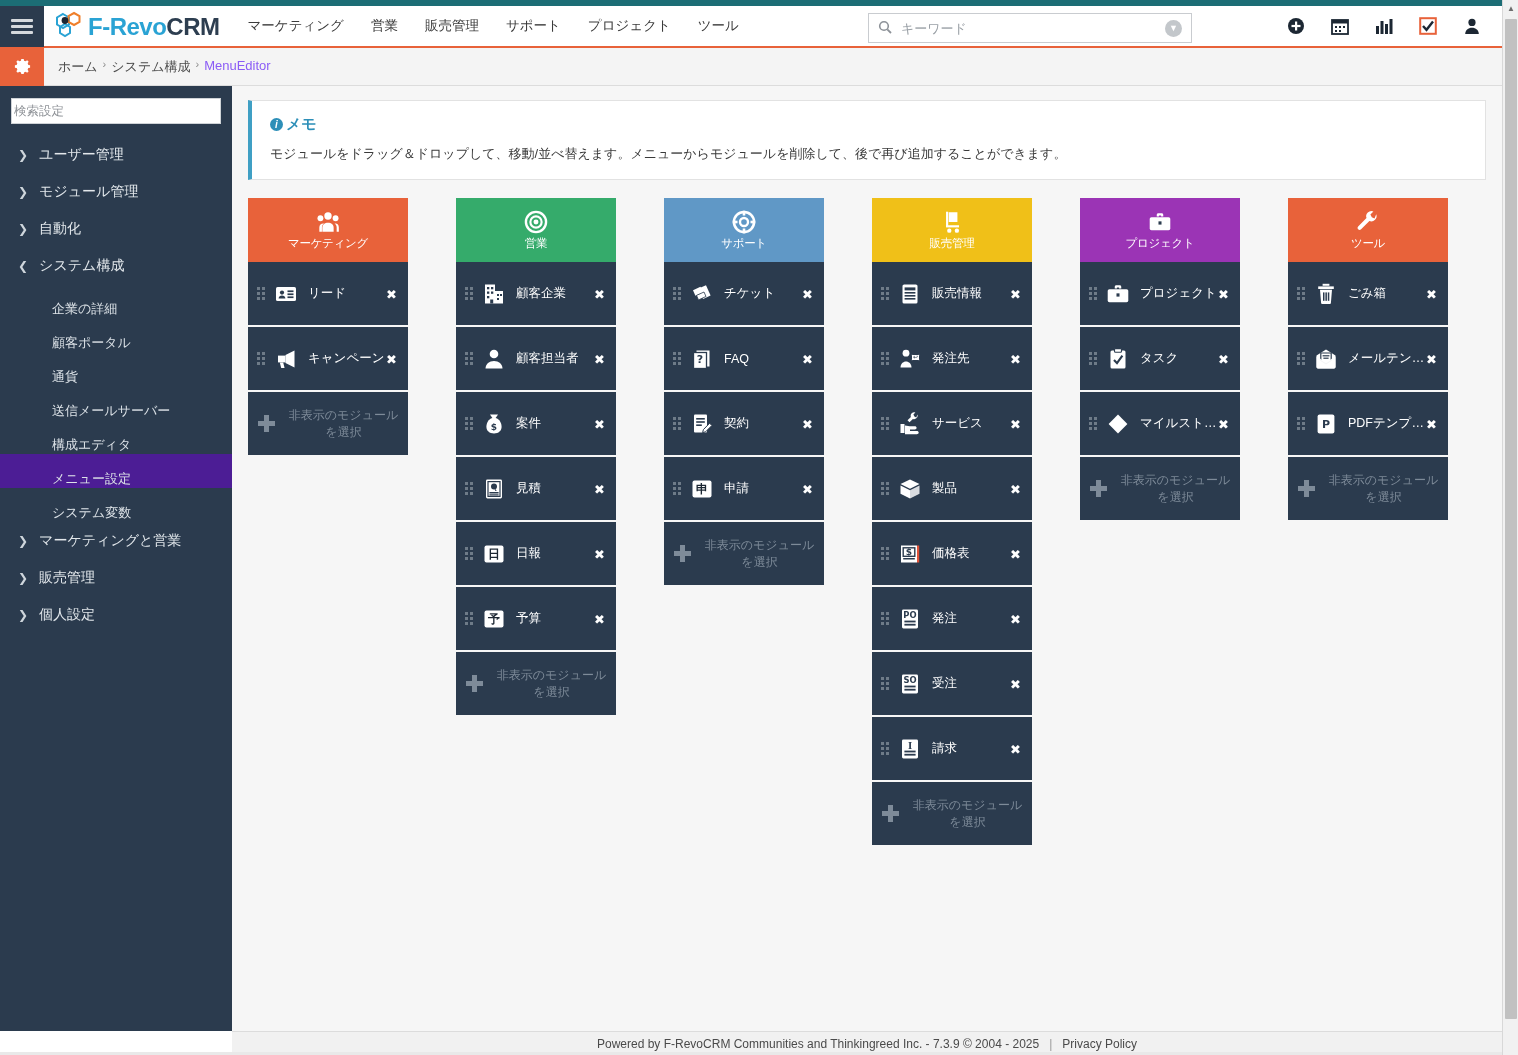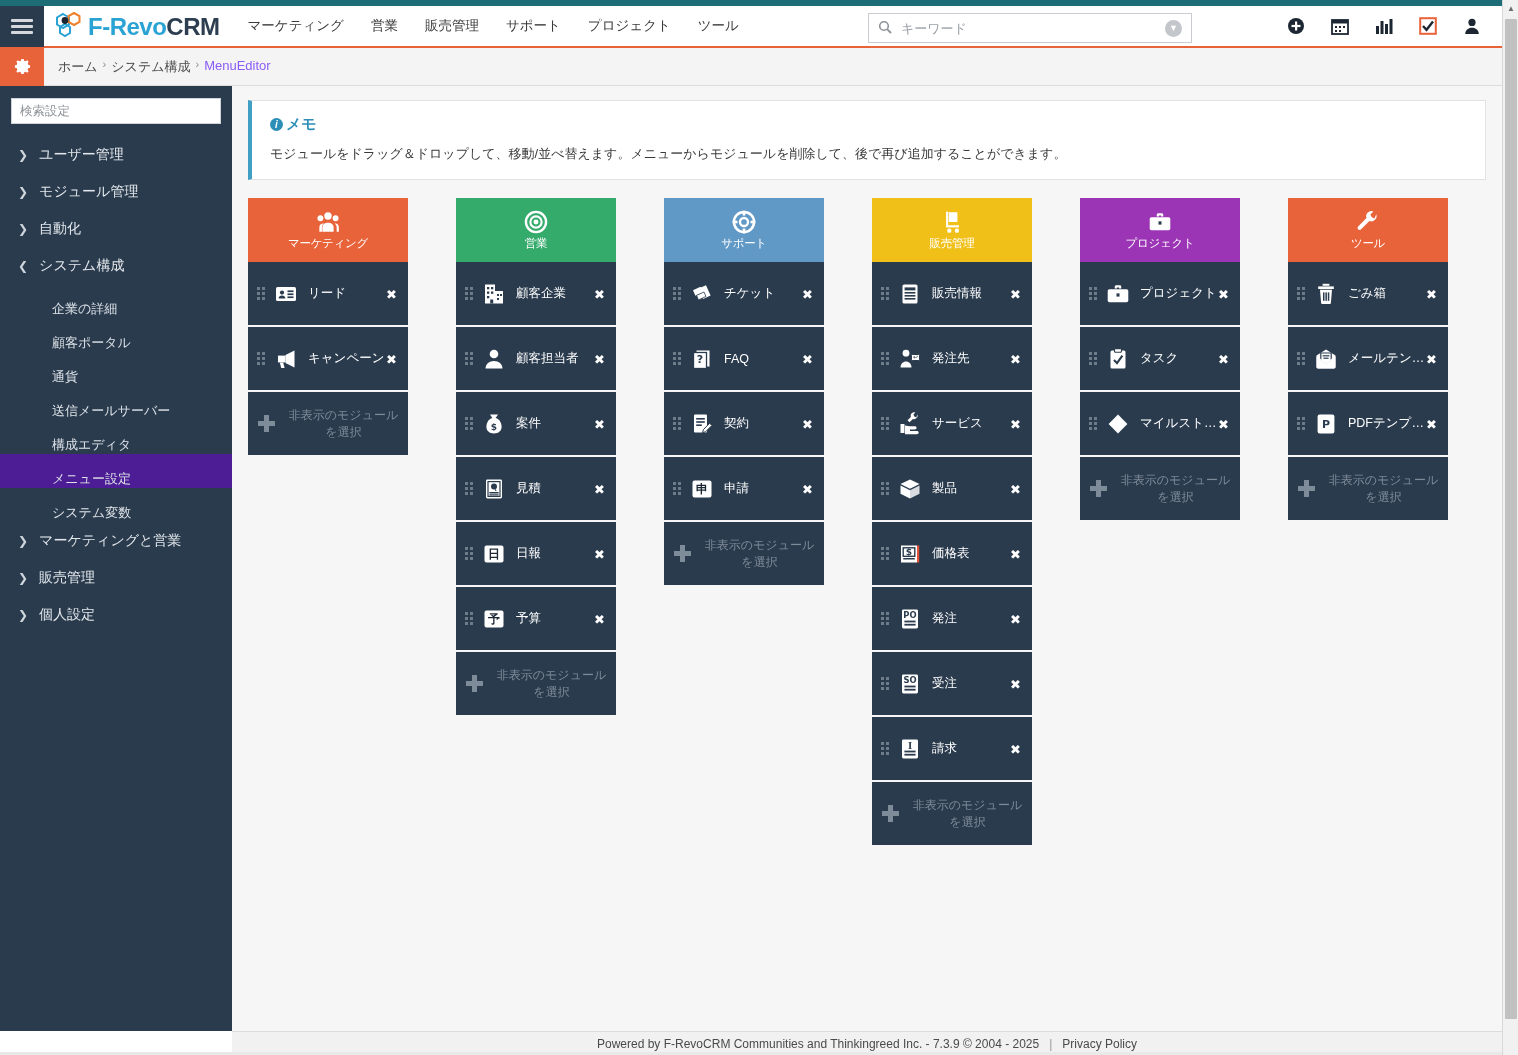--- a/index.html
+++ b/index.html
@@ -71,21 +71,21 @@
   .crumbs .cur { color:#8b5cf6; }
 
   
   .sidebar {
     position:absolute; left:0; top:86px; width:232px; height:945px;
     background:#2b3b4e; z-index:20; overflow:hidden;
   }
   .side-search { padding:12px 11px 0 11px; }
   .side-search input {
     width:210px; height:26px; border:1px solid #cfd3d7; background:#fff;
-    font-size:12.5px; padding:0 8px; outline:none; color:#333;
+    font-size:12.5px; padding:0 2px; outline:none; color:#333;
     font-family:"Liberation Sans", sans-serif;
   }
   .side-search input::placeholder { color:#8e9297; }
   .side-list { margin-top:12px; }
   .side-group {
     display:flex; align-items:center; height:37px; padding-left:18px; cursor:pointer;
     color:#e3e8ec; font-size:14px;
   }
   .side-group .chev { color:#cfd6dc; font-size:12px; margin-right:11px; font-weight:bold; }
   .side-sub {

